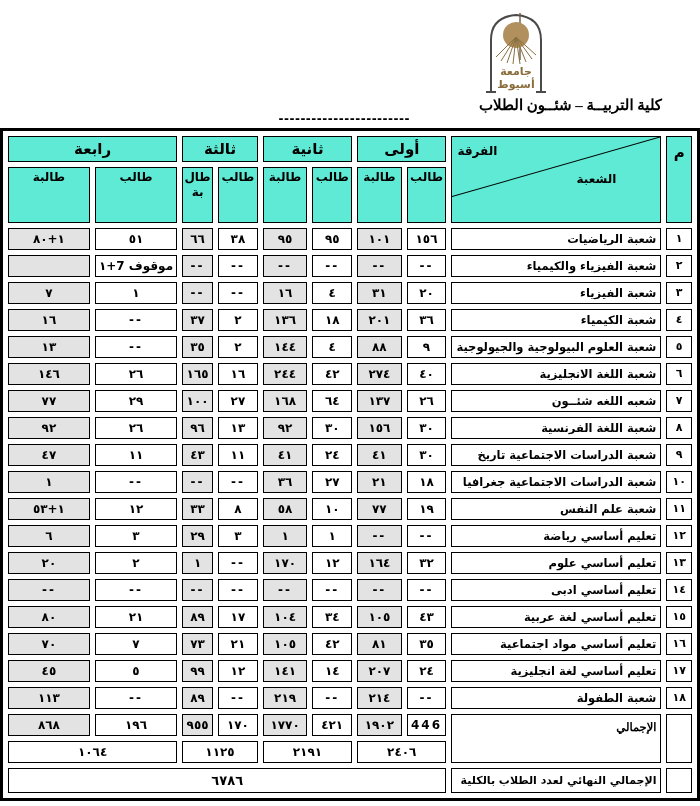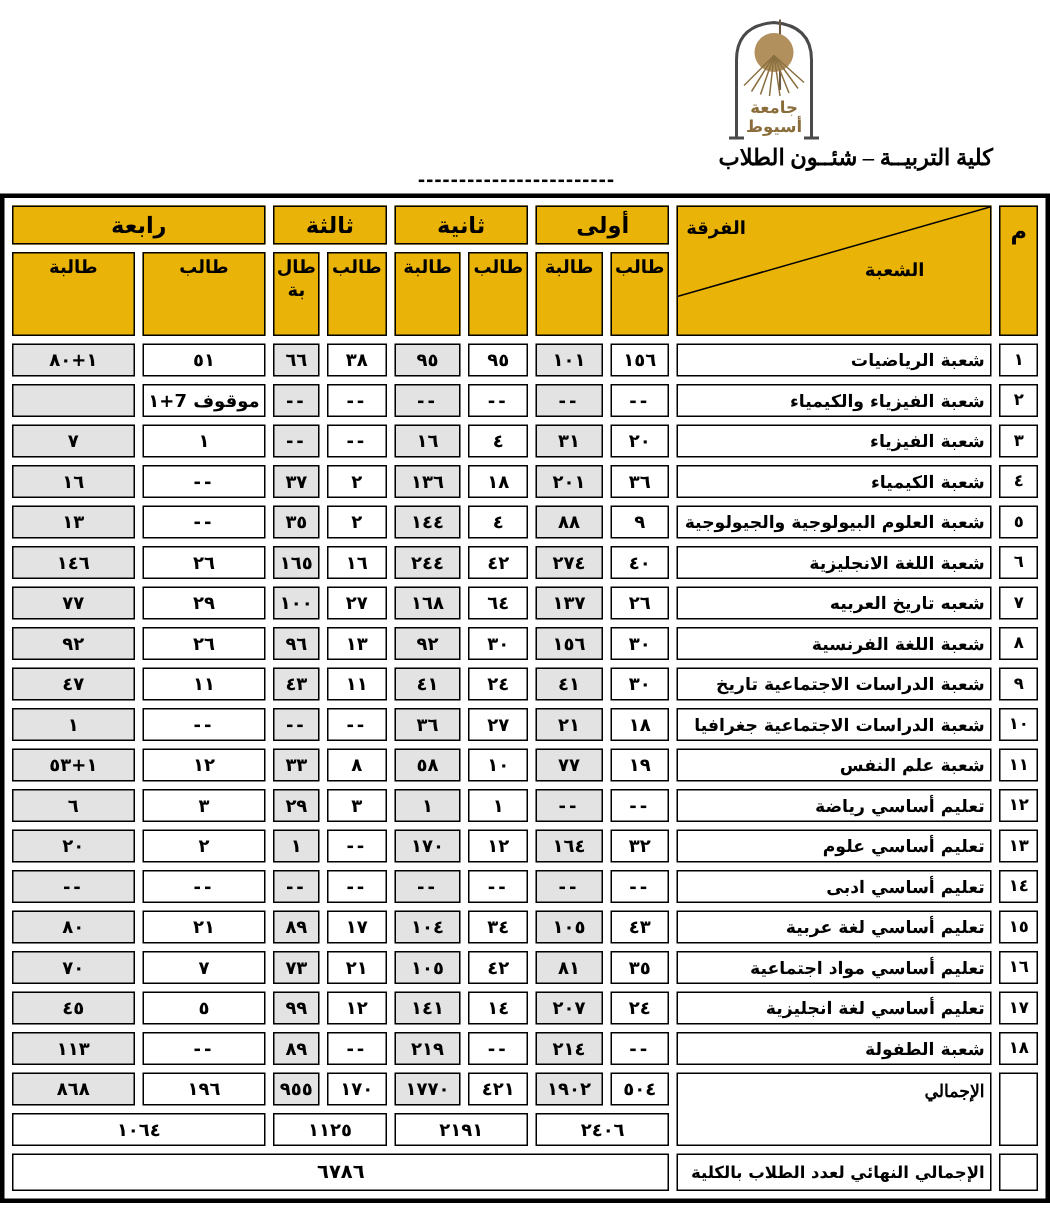--- a/index.html
+++ b/index.html
@@ -28,21 +28,21 @@
     table-layout: fixed;
   }
   .sheet th, .sheet td {
     border: 1.5px solid #000;
     font-weight: bold;
     text-align: center;
     padding: 0;
     overflow: hidden;
     background: #fff;
   }
-  .sheet th { background: #eab308; }
+  .sheet th { background: #5eead4; }
   .shade { background: #e3e3e3 !important; }
 
   col.c-f4  { width: 84px; }
   col.c-m4  { width: 84px; }
   col.c-f3  { width: 31px; }
   col.c-m3  { width: 40px; }
   col.c-f2  { width: 45px; }
   col.c-m2  { width: 40px; }
   col.c-f1  { width: 45px; }
   col.c-m1  { width: 40px; }
@@ -212,21 +212,21 @@
   </tr>
       <tr>
     <td class="val shade">٧٧</td>
     <td class="val">٢٩</td>
     <td class="val shade">١٠٠</td>
     <td class="val">٢٧</td>
     <td class="val shade">١٦٨</td>
     <td class="val">٦٤</td>
     <td class="val shade">١٣٧</td>
     <td class="val">٢٦</td>
-    <td class="name">شعبه تاريخ العربيه</td>
+    <td class="name">شعبه اللغه شئــون</td>
     <td class="serial">٧</td>
   </tr>
       <tr>
     <td class="val shade">٩٢</td>
     <td class="val">٢٦</td>
     <td class="val shade">٩٦</td>
     <td class="val">١٣</td>
     <td class="val shade">٩٢</td>
     <td class="val">٣٠</td>
     <td class="val shade">١٥٦</td>
@@ -358,21 +358,21 @@
 
   <tbody>
     <tr>
       <td class="val shade">٨٦٨</td>
       <td class="val">١٩٦</td>
       <td class="val shade">٩٥٥</td>
       <td class="val">١٧٠</td>
       <td class="val shade">١٧٧٠</td>
       <td class="val">٤٢١</td>
       <td class="val shade">١٩٠٢</td>
-      <td class="val">٥٠٤</td>
+      <td class="val">446</td>
       <td class="name totals-label" rowspan="2">الإجمالي</td>
       <td class="serial" rowspan="2"></td>
     </tr>
     <tr>
       <td class="val" colspan="2">١٠٦٤</td>
       <td class="val" colspan="2">١١٢٥</td>
       <td class="val" colspan="2">٢١٩١</td>
       <td class="val" colspan="2">٢٤٠٦</td>
     </tr>
     <tr class="grand">

